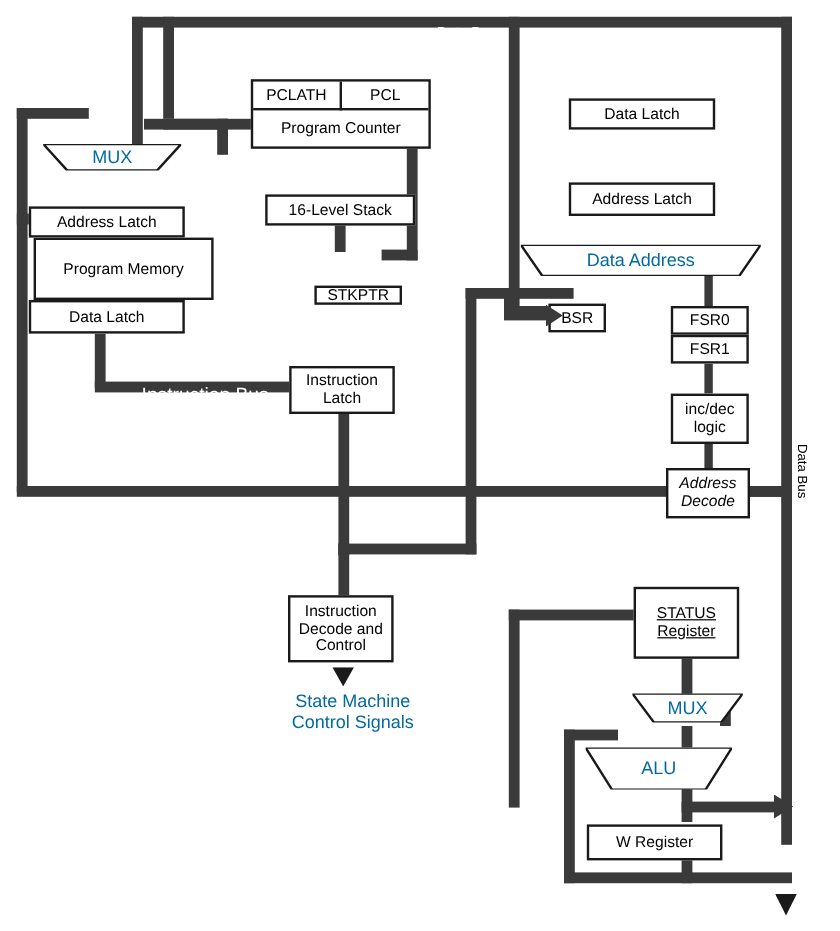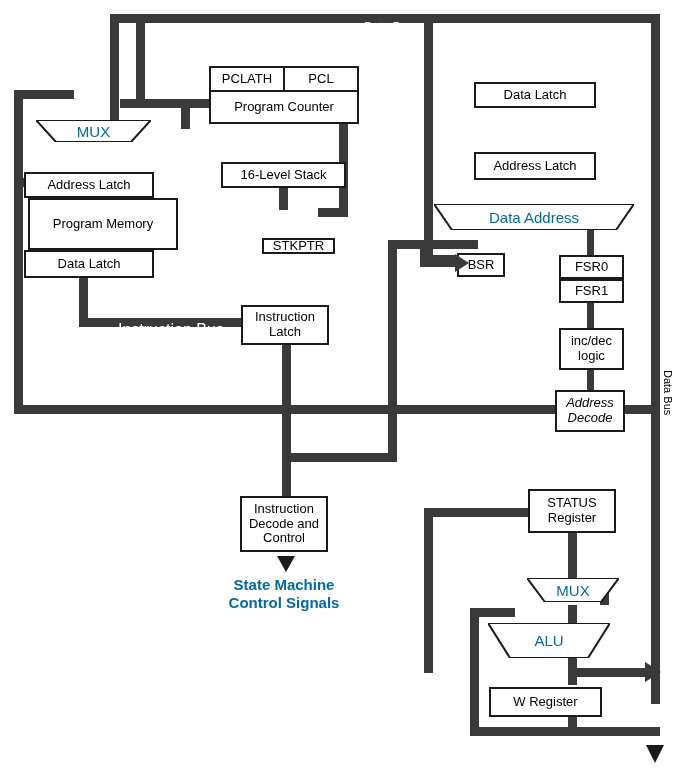--- a/index.html
+++ b/index.html
@@ -220,24 +220,24 @@
     <span style="white-space:pre-line;">Instruction
 Latch</span>
   </div>
 
   <div class="box" style="left:240px;top:496px;width:88px;height:56px;">
     <span style="white-space:pre-line;">Instruction
 Decode and
 Control</span>
   </div>
 
-  <div class="label" style="left:214px;top:576px;width:140px;white-space:pre-line;font-weight:bold;">State Machine
+  <div class="label" style="left:224px;top:576px;width:140px;white-space:pre-line;">State Machine
 Control Signals</div>
 
-  <div class="box" style="left:528px;top:489px;width:88px;height:44px;">
+  <div class="box" style="left:528px;top:489px;width:88px;height:60px;text-decoration:underline;">
     <span style="white-space:pre-line;">STATUS
 Register</span>
   </div>
 
   <div class="trap" style="left:527px;top:578px;width:92px;height:24px;">
     <svg width="92" height="24" viewBox="0 0 92 24">
       <polygon points="0,0 92,0 74,24 18,24" fill="#ffffff" stroke="#1a1a1a" stroke-width="2"></polygon>
     </svg>
   </div>
   <div class="label" style="left:527px;top:582px;width:92px;">MUX</div>

